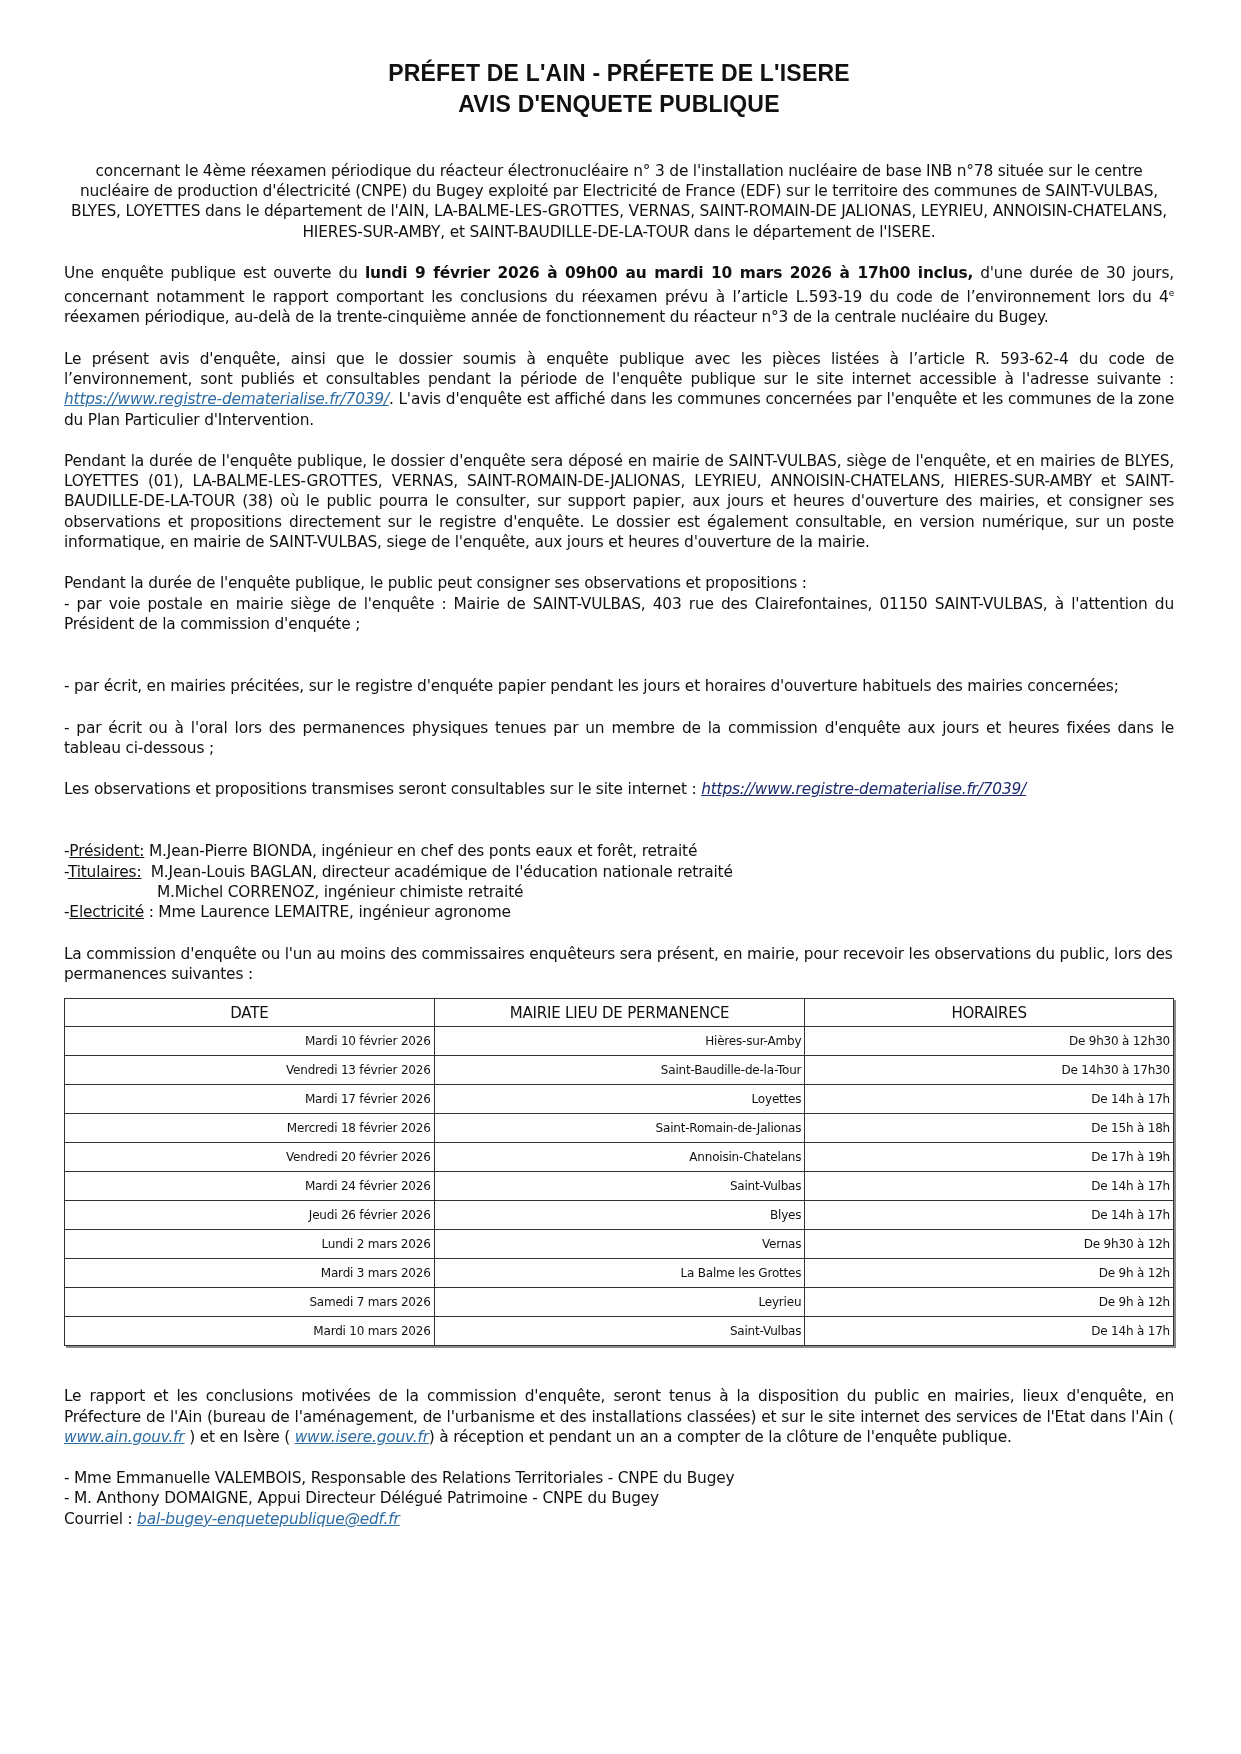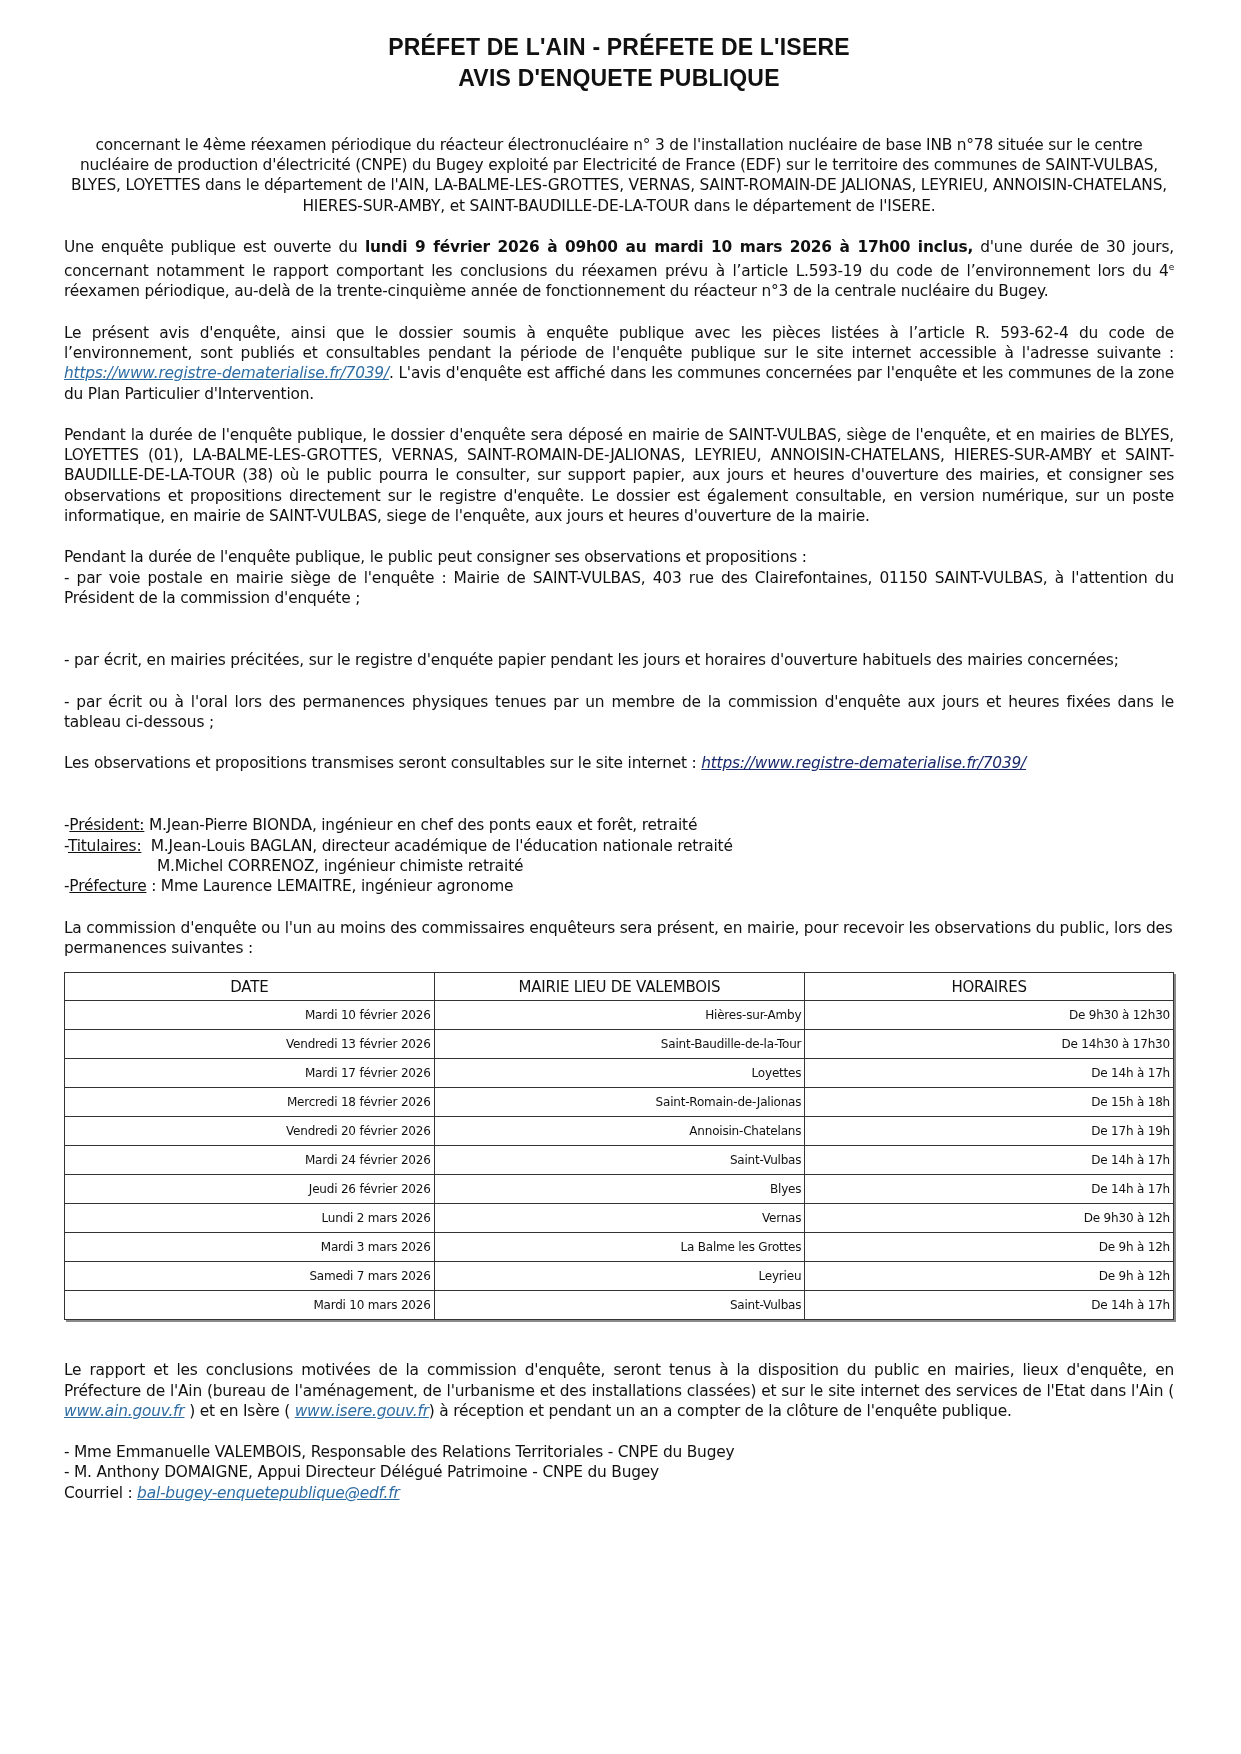--- a/index.html
+++ b/index.html
@@ -1,20 +1,20 @@
 <!DOCTYPE html>
 <html><head>
   <meta charset="utf-8">
   <style>
     html, body { margin: 0; padding: 0; background: #ffffff; }
     body { width: 1241px; height: 1754px; position: relative; overflow: hidden;
       font-family: "DejaVu Sans", sans-serif; color: #111; }
     .page { position: absolute; left: 64px; top: 32px; width: 1110px; }
     .title { text-align: center; font-family: "Liberation Sans", sans-serif; font-weight: bold;
-      font-size: 23px; line-height: 31px; letter-spacing: 0.2px; }
+      font-size: 23px; line-height: 31px; letter-spacing: 0.2px; margin-top: 26px; }
     .intro { text-align: center; font-size: 15.4px; line-height: 20.2px; margin-top: 41px; letter-spacing: -0.2px; }
     p { margin: 0; font-size: 15.4px; line-height: 20.3px; letter-spacing: -0.2px; }
     .just { text-align: justify; text-align-last: left; }
     .gap { height: 21px; }
     a, .link { color: #2e6da4; text-decoration: underline; font-style: italic; }
     .link-dark { color: #1a2a6c; text-decoration: underline; }
     b { font-weight: bold; }
     u { text-decoration: underline; }
     .indent { padding-left: 93px; }
     table { border-collapse: collapse; width: 1110px; margin-top: 14px;
@@ -54,35 +54,35 @@
   <p class="just">- par écrit ou à l'oral lors des permanences physiques tenues par un membre de la commission d'enquête aux jours et heures fixées dans le tableau ci-dessous ;</p>
   <div class="gap"></div>
 
   <p><span>Les observations et propositions transmises seront consultables sur le site internet : </span><a class="link-dark">https://www.registre-dematerialise.fr/7039/</a></p>
   <div class="gap"></div>
 
   <div class="gap"></div>
   <p>-<u>Président:</u><span> M.Jean-Pierre BIONDA, ingénieur en chef des ponts eaux et forêt, retraité</span></p>
   <p>-<u>Titulaires:</u><span style="white-space:pre">  M.Jean-Louis BAGLAN, directeur académique de l'éducation nationale retraité</span></p>
   <p class="indent">M.Michel CORRENOZ, ingénieur chimiste retraité</p>
-  <p>-<u>Préfecture</u><span> : Mme Laurence LEMAITRE, ingénieur agronome</span></p>
+  <p>-<u>Electricité</u><span> : Mme Laurence LEMAITRE, ingénieur agronome</span></p>
   <div class="gap"></div>
 
   <p>La commission d'enquête ou l'un au moins des commissaires enquêteurs sera présent, en mairie, pour recevoir les observations du public, lors des permanences suivantes :</p>
 
   <table>
     <colgroup>
         <col class="c1">
         <col class="c2">
         <col class="c3">
       </colgroup>
     <thead>
       <tr>
         <th>DATE</th>
-        <th>MAIRIE LIEU DE VALEMBOIS</th>
+        <th>MAIRIE LIEU DE PERMANENCE</th>
         <th>HORAIRES</th>
       </tr>
     </thead>
     <tbody>
       <tr>
           <td>Mardi 10 février 2026</td>
           <td>Hières-sur-Amby</td>
           <td>De 9h30 à 12h30</td>
         </tr>
       <tr>

